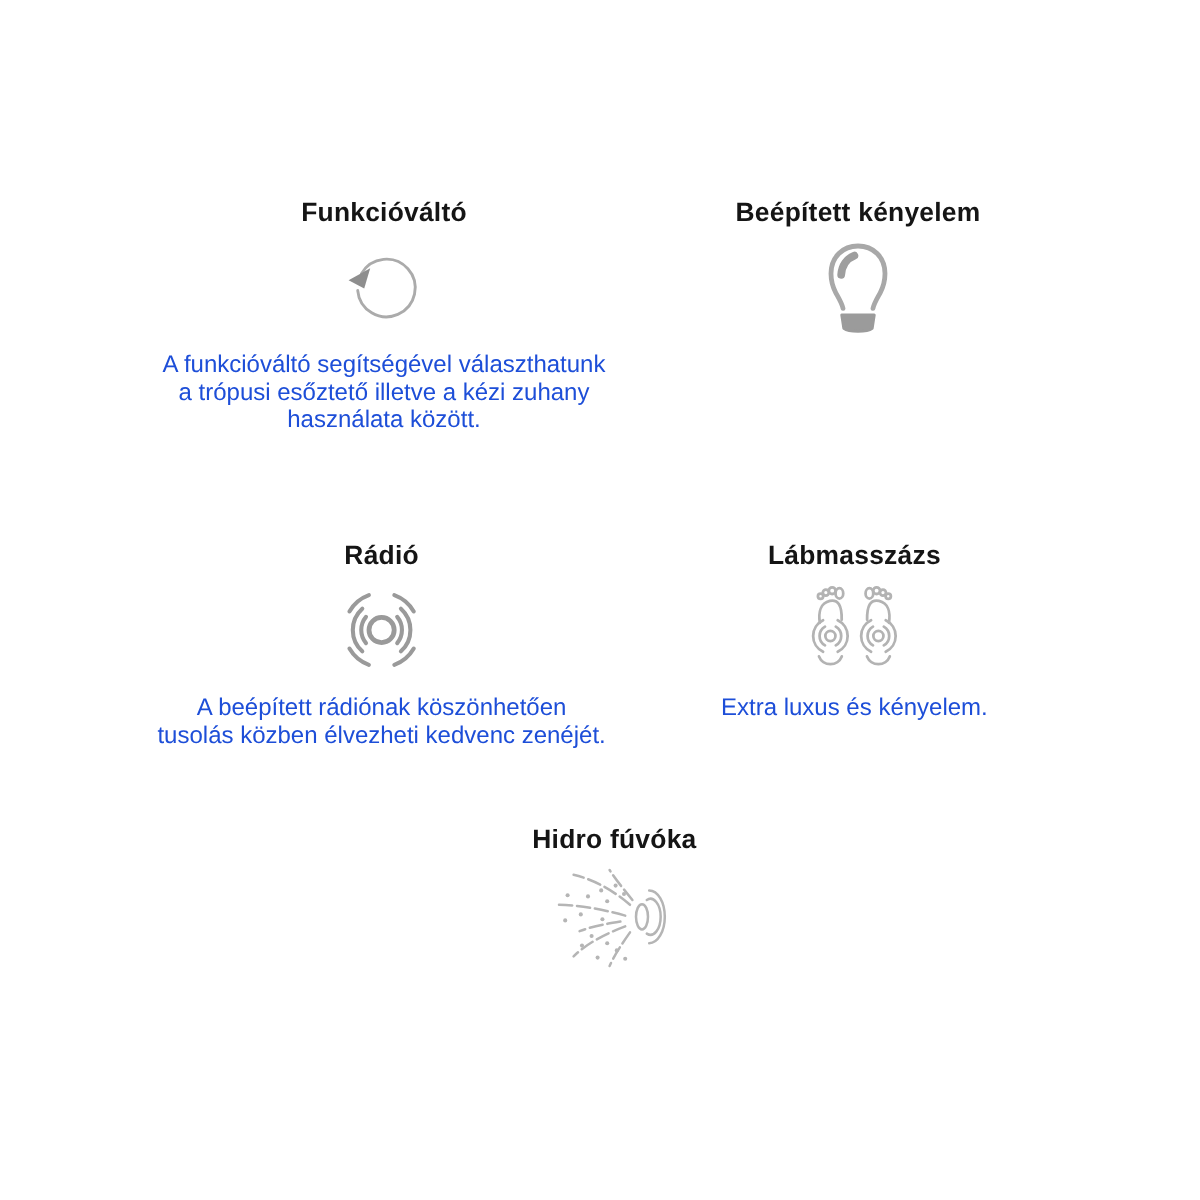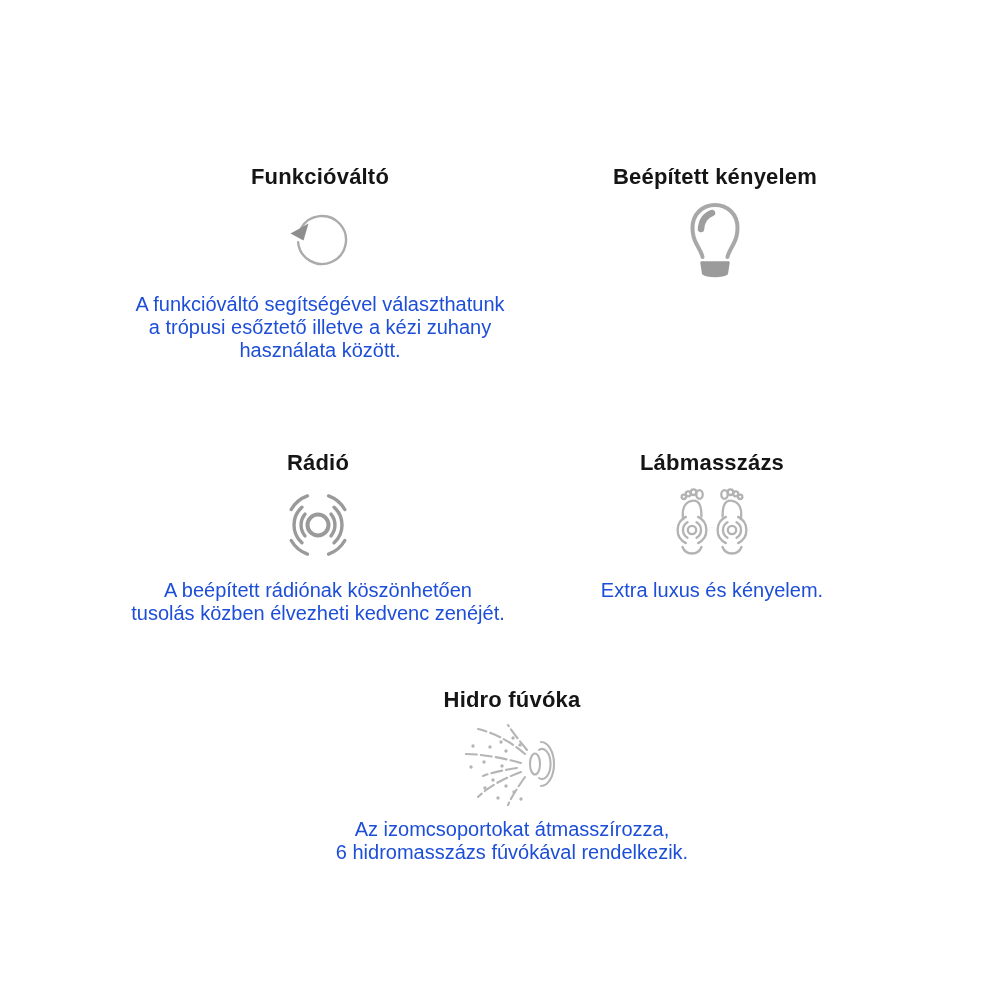--- a/index.html
+++ b/index.html
@@ -151,17 +151,15 @@
           <circle cx="14" cy="47" r="1.7"></circle>
             <circle cx="36" cy="60" r="1.7"></circle>
           <circle cx="49" cy="66" r="1.7"></circle>
             <circle cx="28" cy="68" r="1.7"></circle>
           <circle cx="57" cy="72" r="1.7"></circle>
             <circle cx="41" cy="78" r="1.7"></circle>
           <circle cx="64" cy="79" r="1.7"></circle>
         </g>
       </svg>
     </div>
-    <p>Az izomcsoportokat átmasszírozza,
-6 hidromasszázs fúvókával rendelkezik.</p>
   </section>
 
 </div>
 
 </body></html>

